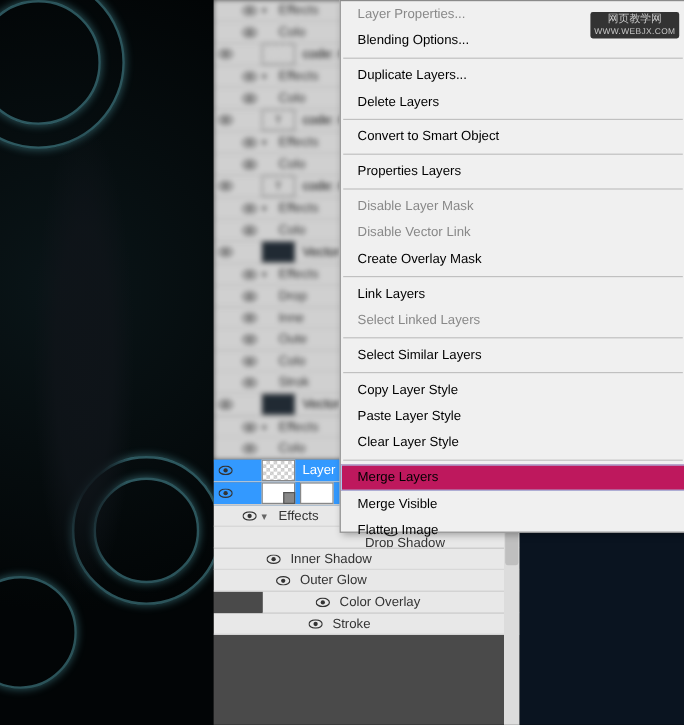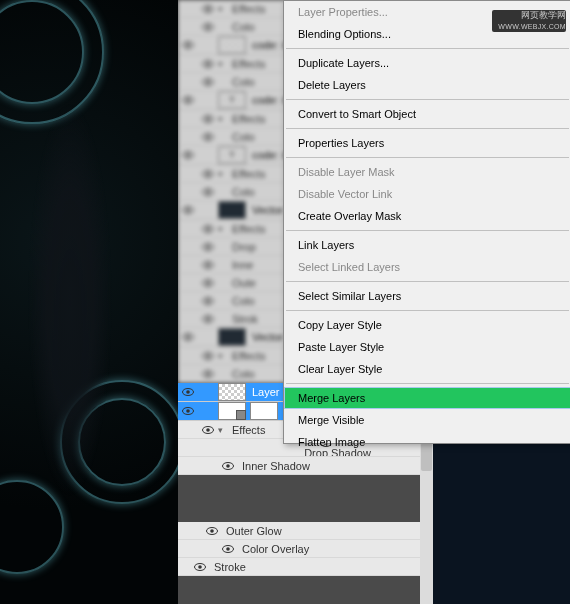--- a/index.html
+++ b/index.html
@@ -15,23 +15,23 @@
 .thumb{width:26px;height:16px;border:1px solid #888;margin:0 2px;background:#fff;background-image:linear-gradient(45deg,#ccc 25%,transparent 25%,transparent 75%,#ccc 75%),linear-gradient(45deg,#ccc 25%,transparent 25%,transparent 75%,#ccc 75%);background-size:6px 6px;background-position:0 0,3px 3px;display:flex;align-items:center;justify-content:center;font-size:9px;color:#333}
 .thumb.white{background:#fff}
 .thumb.dark{background:#1a2530}
 .lab{flex:1;padding-left:4px;white-space:nowrap;overflow:hidden}
 .fx-row{display:flex;align-items:center;height:17px;background:#e8e8e8;border-bottom:1px solid #d8d8d8;padding-left:40px;color:#333}
 .fx-row .eye{width:20px;margin-left:-20px}
 .fx-tog{width:10px;font-size:9px;color:#666}
 .menu{position:absolute;left:283px;top:0;width:287px;height:442px;background:#f0f0f0;border:1px solid #8a8a8a;box-shadow:2px 2px 6px rgba(0,0,0,0.3);z-index:100}
 .menu-item{height:22px;line-height:22px;padding:0 14px;color:#000;cursor:default}
 .menu-item.disabled{color:#888}
-.menu-item.highlight{background:#22c55e;border:1px solid #a8c8ec;height:20px;line-height:20px;padding:0 13px}
+.menu-item.highlight{background:#be185d;border:1px solid #a8c8ec;height:20px;line-height:20px;padding:0 13px}
 .menu-sep{height:1px;background:#c0c0c0;margin:3px 2px}
-.watermark{position:absolute;right:4px;top:10px;width:74px;height:22px;background:#333;color:#c8c8c8;font-size:9px;text-align:right;line-height:11px;z-index:200;border-radius:2px}
+.watermark{position:absolute;right:4px;top:10px;width:74px;height:22px;background:#333;color:#c8c8c8;font-size:9px;text-align:center;line-height:11px;z-index:200;border-radius:2px}
 .darkbg{position:absolute;left:433px;top:443px;width:137px;height:161px;background:#0a1420}
 .scroll{position:absolute;left:420px;top:443px;width:13px;height:161px;background:#dcdcdc}
 .scrollthumb{position:absolute;left:1px;top:0;width:11px;height:28px;background:#bfbfbf;border-radius:2px}
 .fxbadge{position:absolute;right:30px;width:18px;height:13px;font-size:9px;font-style:italic;font-weight:bold;background:#ddd;color:#555;text-align:center;border-radius:2px;line-height:13px}
 .tri{position:absolute;right:14px;font-size:9px;color:#555}
 </style>
 </head>
 <body>
 
 <div class="canvas">
@@ -310,39 +310,39 @@
       </div>
       <div class="fx-row" style="padding-left: 60px;">
         <span class="eye">
           <svg viewBox="0 0 12 8">
             <ellipse cx="6" cy="4" rx="5.5" ry="3.5" fill="none" stroke="#333" stroke-width="1"></ellipse>
             <circle cx="6" cy="4" r="1.8" fill="#333"></circle>
           </svg>
         </span>
         <span class="lab">Inner Shadow</span>
       </div>
-      <div class="fx-row" style="padding-left: 44px; margin-top: 47px;">
+      <div class="fx-row" style="padding-left: 68px;">
         <span class="eye">
           <svg viewBox="0 0 12 8">
             <ellipse cx="6" cy="4" rx="5.5" ry="3.5" fill="none" stroke="#333" stroke-width="1"></ellipse>
             <circle cx="6" cy="4" r="1.8" fill="#333"></circle>
           </svg>
         </span>
         <span class="lab">Outer Glow</span>
       </div>
-      <div class="fx-row" style="padding-left: 60px;">
+      <div class="fx-row" style="padding-left: 60px; margin-left: 41px;">
         <span class="eye">
           <svg viewBox="0 0 12 8">
             <ellipse cx="6" cy="4" rx="5.5" ry="3.5" fill="none" stroke="#333" stroke-width="1"></ellipse>
             <circle cx="6" cy="4" r="1.8" fill="#333"></circle>
           </svg>
         </span>
         <span class="lab">Color Overlay</span>
       </div>
-      <div class="fx-row" style="padding-left: 32px; align-items: center;">
+      <div class="fx-row" style="padding-left: 95px; align-items: center;">
         <span class="eye">
           <svg viewBox="0 0 12 8">
             <ellipse cx="6" cy="4" rx="5.5" ry="3.5" fill="none" stroke="#333" stroke-width="1"></ellipse>
             <circle cx="6" cy="4" r="1.8" fill="#333"></circle>
           </svg>
         </span>
         <span class="lab">Stroke</span>
       </div>
     </div>
 </div>

